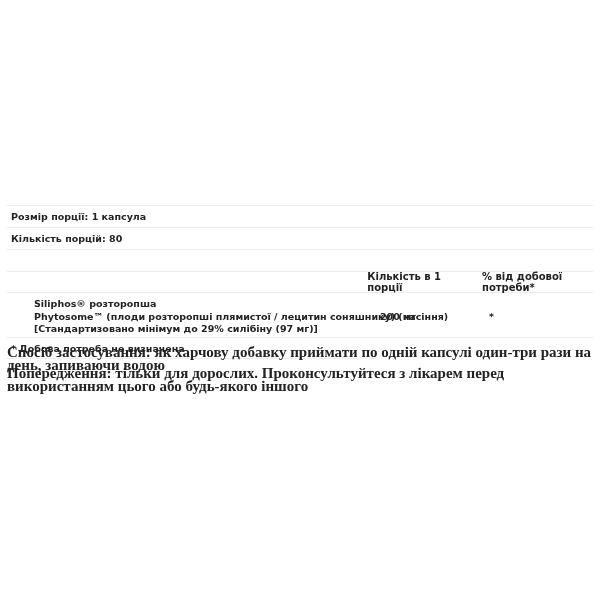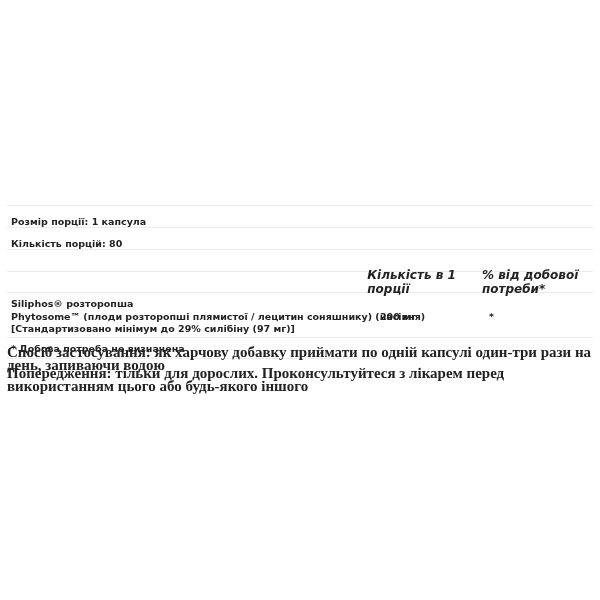--- a/index.html
+++ b/index.html
@@ -22,31 +22,30 @@
       left: 7px;
       top: 205px;
       width: 586px;
     }
     .row {
       display: flex;
       border-top: 1px solid #ececec;
     }
     .row.simple {
       height: 21px;
-      align-items: flex-end;
+      align-items: center;
       padding-left: 4px;
     }
     .row.spacer {
       height: 21px;
     }
     .row.header {
       height: 20px;
       align-items: center;
-      font-size: 12px;
-      font-style: italic;
+      font-size: 10px;
     }
     .row.item {
       height: 44px;
       align-items: flex-start;
       border-bottom: 1px solid #ececec;
     }
     .col-name {
       width: 369px;
       padding-left: 4px;
       box-sizing: border-box;
@@ -65,20 +64,21 @@
     .item .col-name {
       padding-top: 5px;
       line-height: 12.5px;
     }
     .item .col-amount, .item .col-dv {
       padding-top: 18px;
       line-height: 12.5px;
     }
     .item .col-name div {
       white-space: nowrap;
+      margin-left: 23px;
     }
     .footnote {
       width: 369px;
       height: 21px;
       display: flex;
       align-items: center;
       padding-left: 4px;
       box-sizing: border-box;
       border-bottom: 1px solid #ececec;
     }

